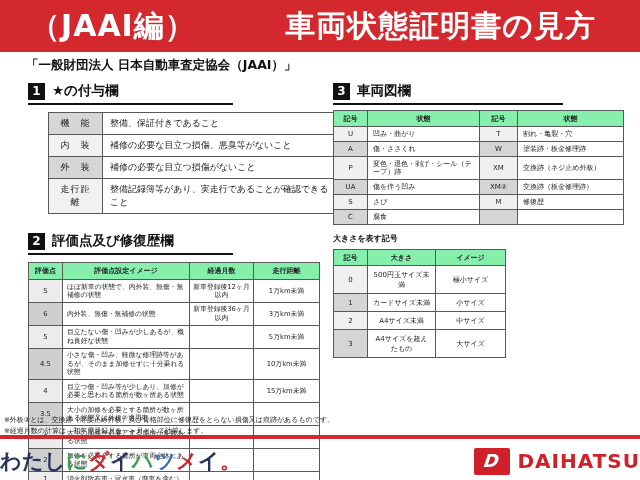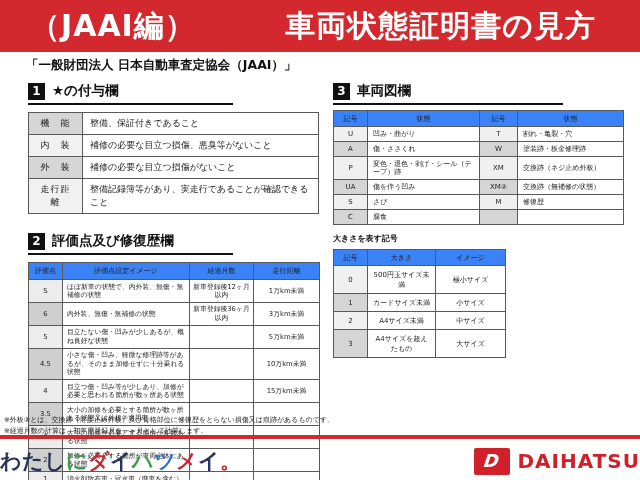--- a/index.html
+++ b/index.html
@@ -20,26 +20,26 @@
   .sec-title { font-size:13.5px; font-weight:bold; color:#111; white-space:nowrap; }
 
   .left-col  { position:absolute; left:28px;  top:82px; width:291px; }
   .right-col { position:absolute; left:333px; top:82px; width:290px; }
   .left-col .sec-head { width:205px; }
   .right-col .sec-head { width:230px; }
 
   
   table { border-collapse:collapse; table-layout:fixed; background:#fff; }
   th, td { border:1px solid #595959; vertical-align:middle; }
-  th { background:#3b82f6; font-weight:normal; text-align:center; }
+  th { background:#86efac; font-weight:bold; text-align:center; }
   td.sym { text-align:center; }
   table { border:1.5px solid #333; }
 
   
-  .star-table { width:291px; margin-top:7px; font-size:9px; }
+  .star-table { width:291px; margin-top:7px; font-size:9px;margin-left:20px; }
   .star-table td { padding:4px 7px; height:21px; }
   .star-table td.sym { width:54px; letter-spacing:1px; }
   .star-table tr:nth-child(odd)  td.sym { background:#d6d6d6; }
   .star-table tr:nth-child(even) td.sym { background:#f1f1f1; }
 
   
   .rating-wrap { margin-top:18px; }
   .rating-table { width:291px; margin-top:7px; font-size:6.8px; }
   .rating-table th { font-size:7px; padding:3px 2px; }
   .rating-table td { padding:2.5px 4px; line-height:1.25; }
@@ -242,21 +242,21 @@
       <tr>
         <td class="sym">P</td>
         <td>変色・退色・剥げ・シール（テープ）跡</td>
         <td class="sym">XM</td>
         <td>交換跡（ネジ止め外板）</td>
       </tr>
       <tr>
         <td class="sym">UA</td>
         <td>傷を伴う凹み</td>
         <td class="sym">XM②</td>
-        <td>交換跡（無補修の状態）</td>
+        <td>交換跡（板金修理跡）</td>
       </tr>
       <tr>
         <td class="sym">S</td>
         <td>さび</td>
         <td class="sym">M</td>
         <td>修復歴</td>
       </tr>
       <tr>
         <td class="sym">C</td>
         <td>腐食</td>

